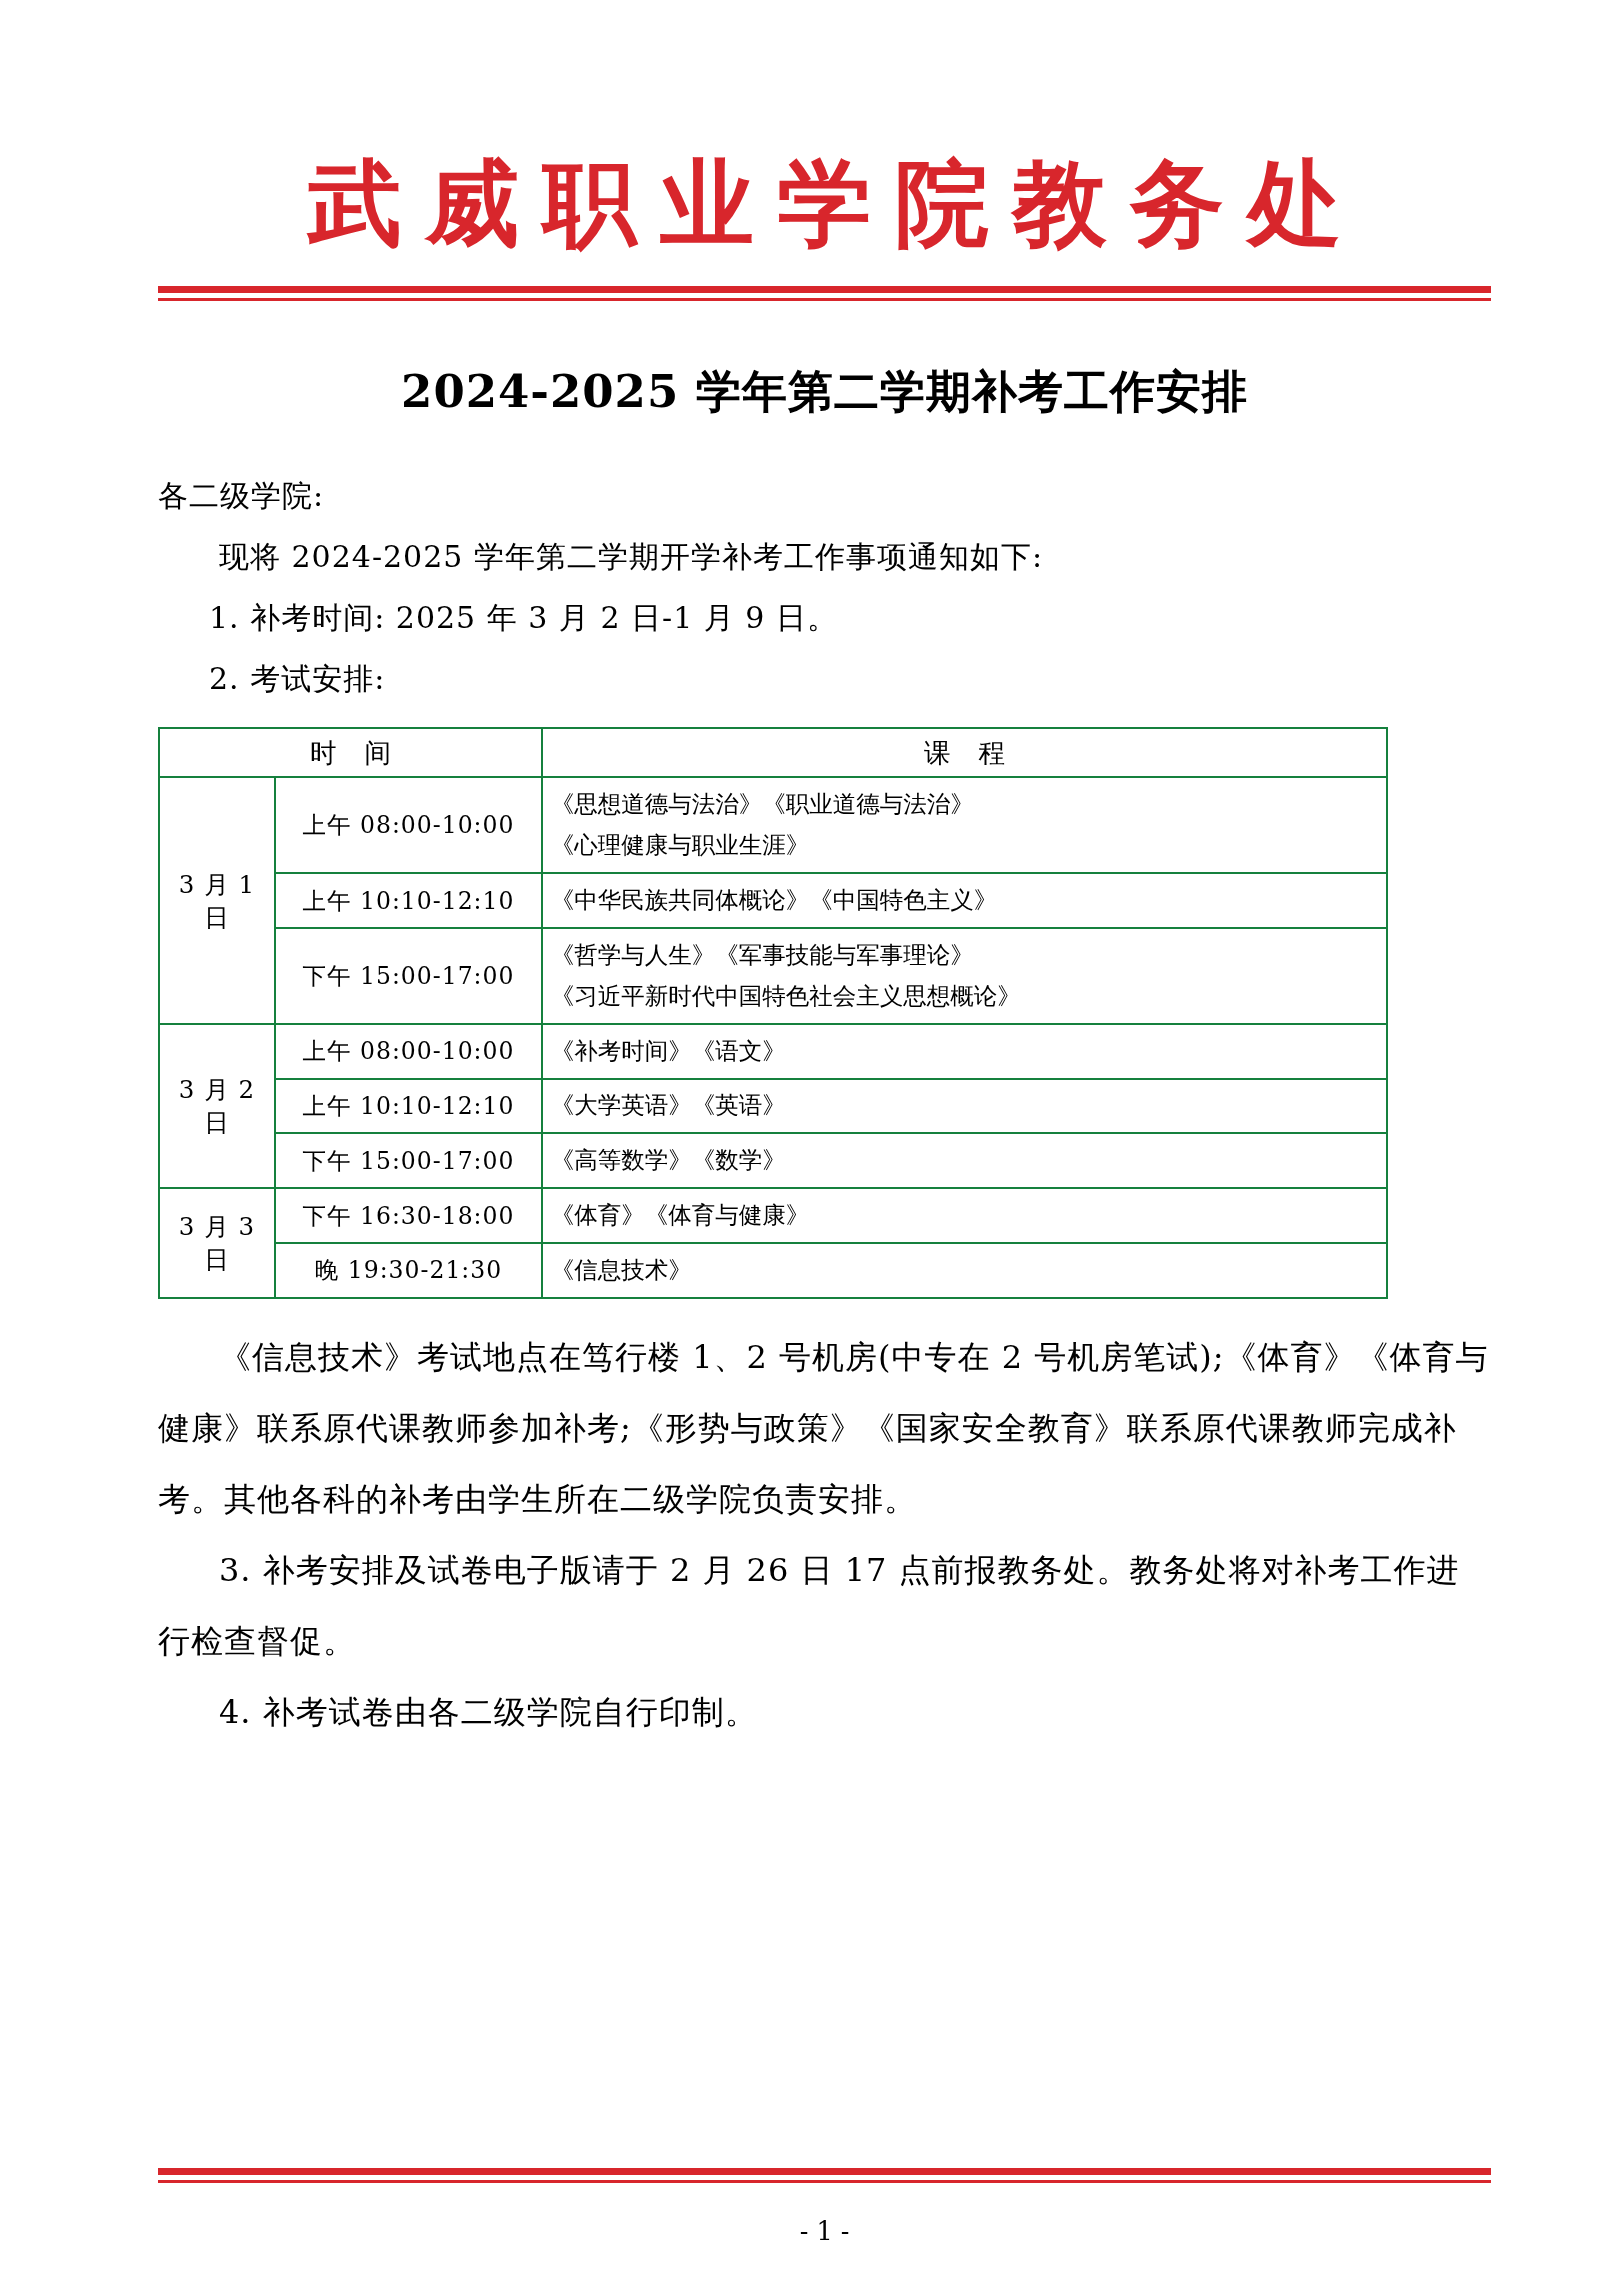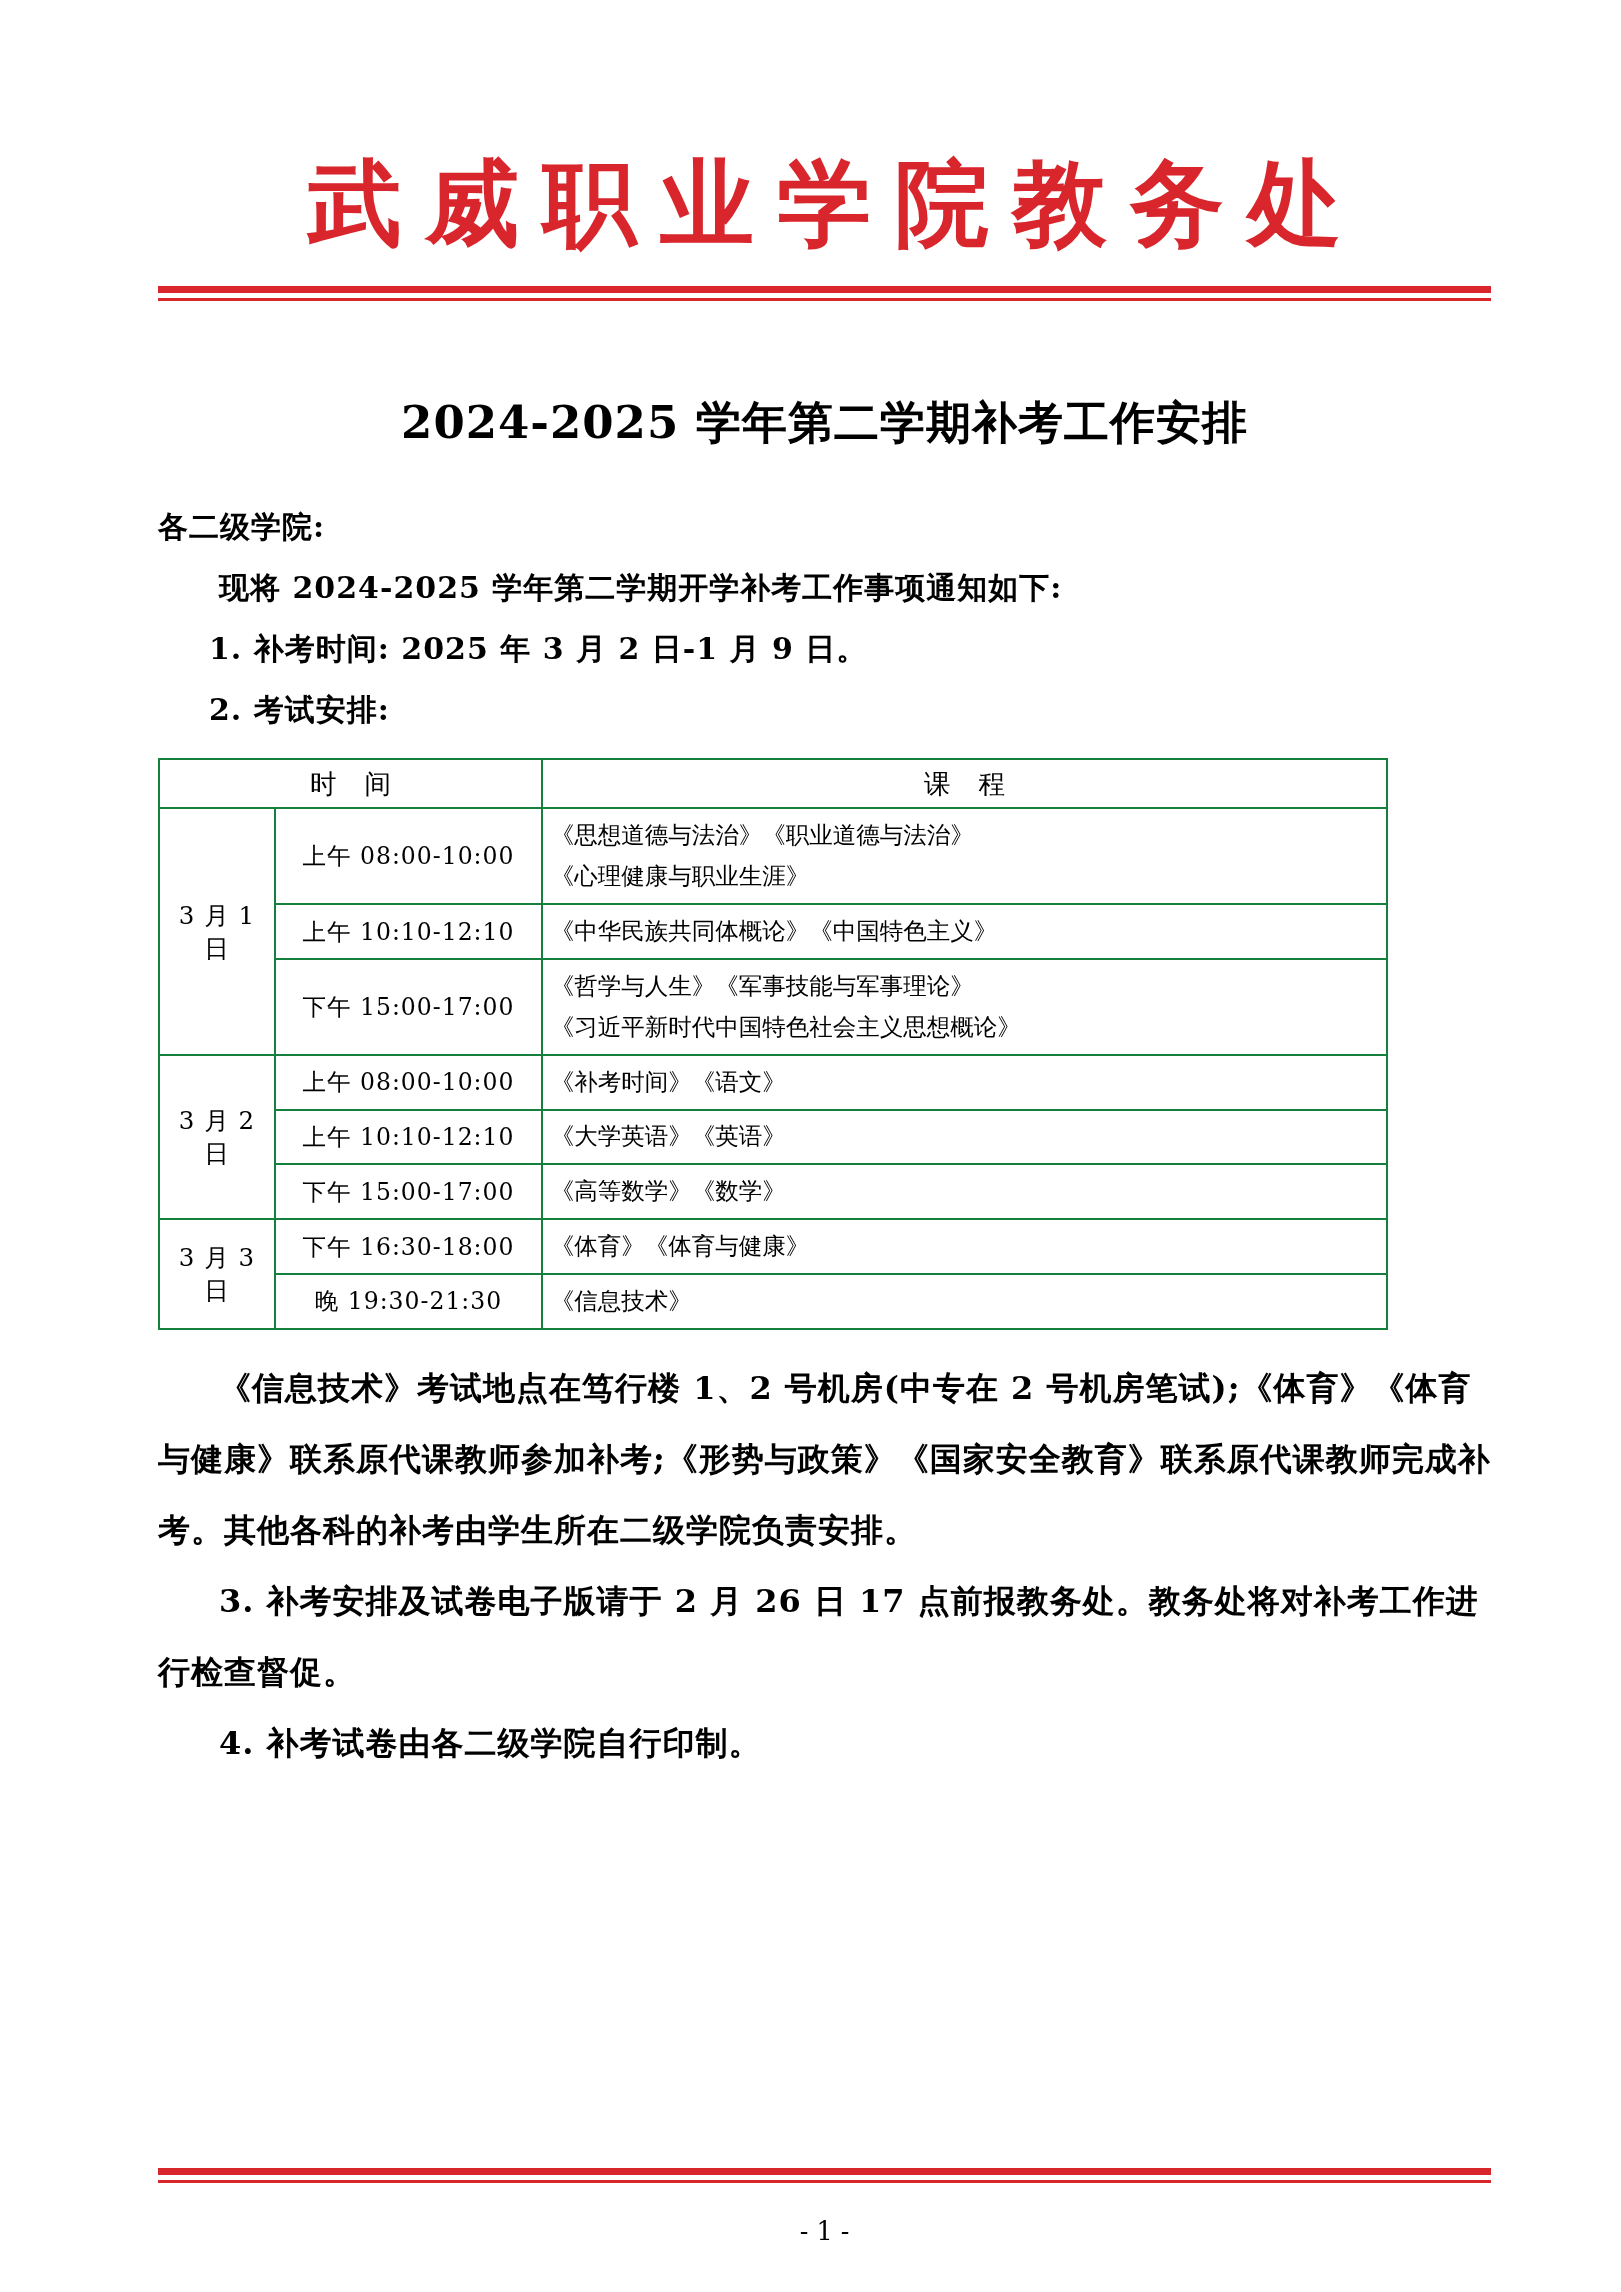--- a/index.html
+++ b/index.html
@@ -49,39 +49,38 @@
     background: #d8262c;
   }
   .rule-thin {
     margin-top: 4.9px;
     height: 2.9px;
     background: #d8262c;
   }
 
   
   .doc-title {
-    margin-top: 92px;
+    margin-top: 61px;
     text-align: center;
     font-size: 45px;
     font-weight: bold;
     letter-spacing: 1px;
     font-family: "DejaVu Serif", "Liberation Serif", serif;
   }
 
   
   .body-block {
     margin-top: 43px;
     font-size: 30px;
     line-height: 61px;
   }
   .para {
     font-size: 30px;
     line-height: 61px;
     letter-spacing: 1px;
-    font-weight: bold;
   }
   .para.indent {
     text-indent: 61px;
   }
   .para.indent-small {
     text-indent: 51px;
   }
   .para.noindent {
     text-indent: 0;
   }

